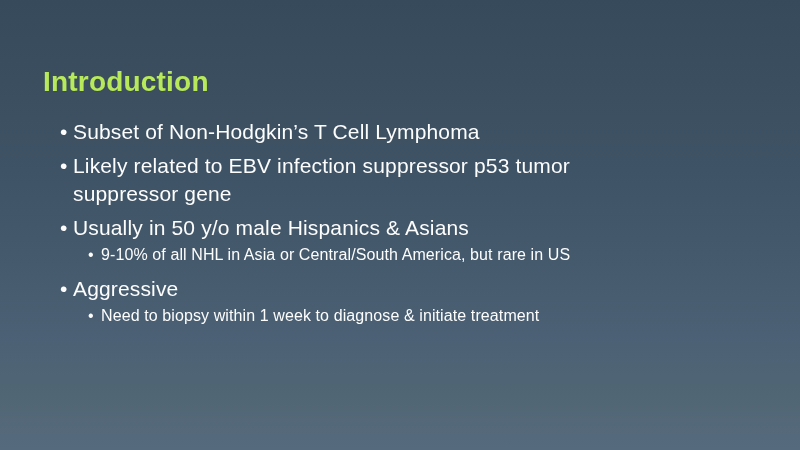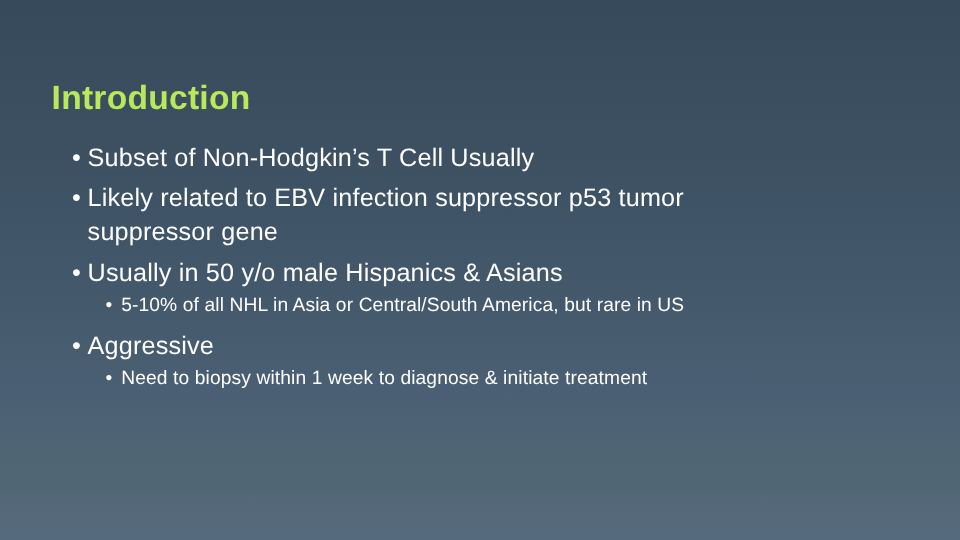--- a/index.html
+++ b/index.html
@@ -106,36 +106,36 @@
 <body>
 
 <div class="slide">
 
   <h1 class="slide-title">Introduction</h1>
 
   <div class="body-block">
 
     <div class="bullet-l1 sp-after-1">
       <span class="dot">•</span>
-      <span class="txt">Subset of Non-Hodgkin’s T Cell Usually</span>
+      <span class="txt">Subset of Non-Hodgkin’s T Cell Lymphoma</span>
     </div>
 
     <div class="bullet-l1 sp-after-2 w-wrap-2">
       <span class="dot">•</span>
       <span class="txt">Likely related to EBV infection suppressor p53 tumor suppressor gene</span>
     </div>
 
     <div class="bullet-l1 sp-after-3">
       <span class="dot">•</span>
       <span class="txt">Usually in 50 y/o male Hispanics &amp; Asians</span>
     </div>
 
     <div class="bullet-l2 sp-after-4 w-wrap-4">
       <span class="dot">•</span>
-      <span class="txt">5-10% of all NHL in Asia or Central/South America, but rare in US</span>
+      <span class="txt">9-10% of all NHL in Asia or Central/South America, but rare in US</span>
     </div>
 
     <div class="bullet-l1 sp-after-5">
       <span class="dot">•</span>
       <span class="txt">Aggressive</span>
     </div>
 
     <div class="bullet-l2">
       <span class="dot">•</span>
       <span class="txt">Need to biopsy within 1 week to diagnose &amp; initiate treatment</span>

